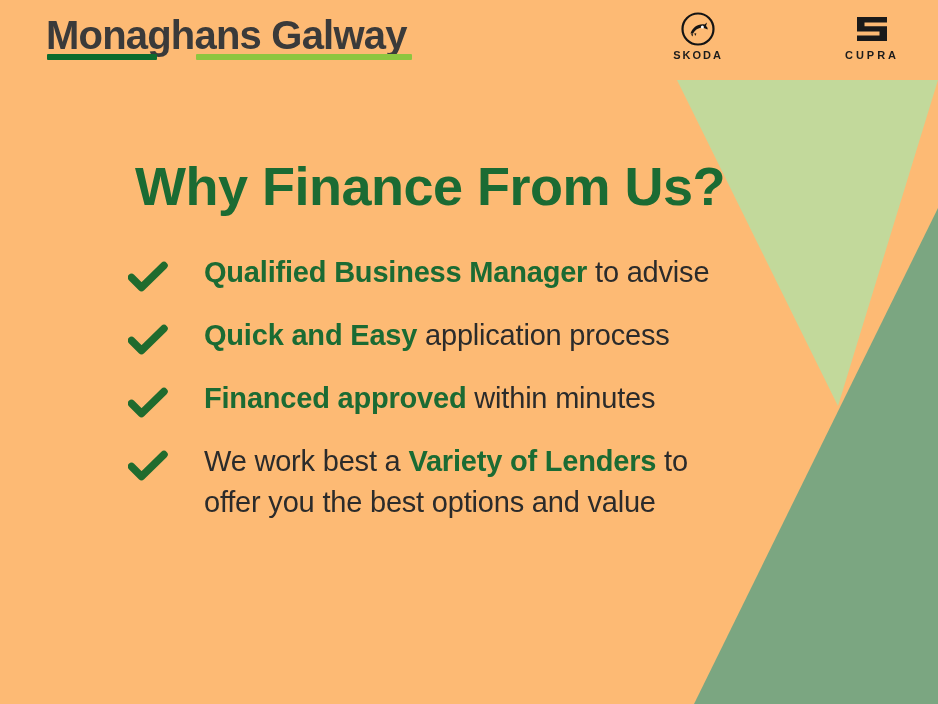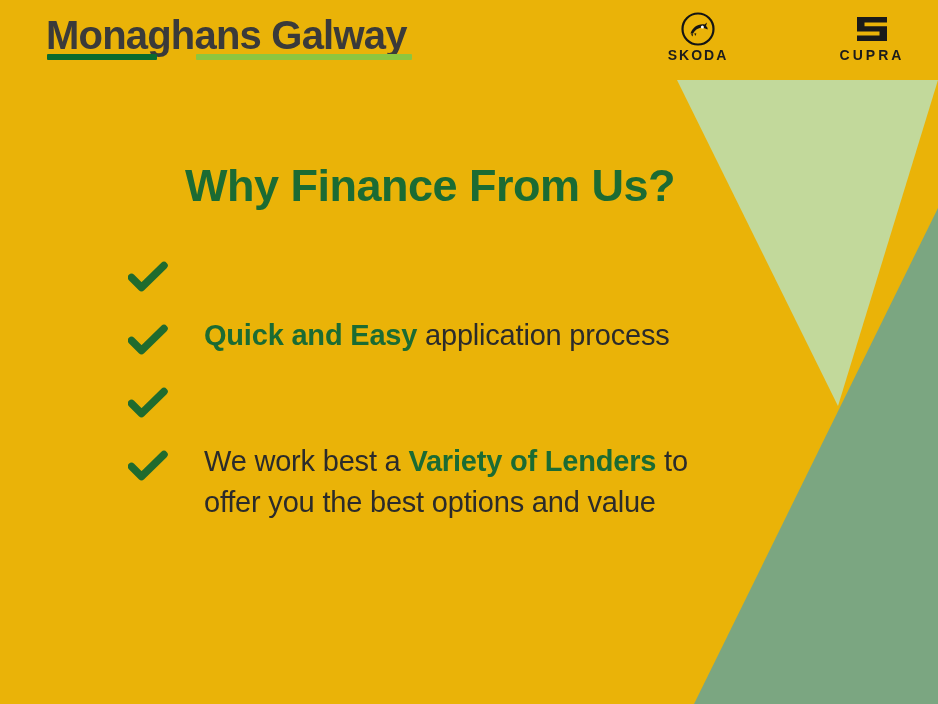--- a/index.html
+++ b/index.html
@@ -7,21 +7,21 @@
     padding: 0;
     background: #ffffff;
   }
   body {
     font-family: "Liberation Sans", sans-serif;
   }
   #slide {
     position: relative;
     width: 938px;
     height: 704px;
-    background: #eab308;
+    background: #fdba74;
     overflow: hidden;
   }
 
   
   #deco-layer {
     position: absolute;
     inset: 0;
     width: 938px;
     height: 704px;
     pointer-events: none;
@@ -92,21 +92,21 @@
     align-items: center;
   }
   .marque-mark {
     height: 38px;
     display: flex;
     align-items: center;
     justify-content: center;
   }
   .marque-word {
     margin-top: 1px;
-    font-size: 14px;
+    font-size: 11px;
     font-weight: bold;
     color: #1c1c1c;
     letter-spacing: 2px;
     line-height: 13px;
   }
   #marque-word-seat { letter-spacing: 3px; }
   #marque-word-cupra { letter-spacing: 2.5px; }
 
   
   #content {
@@ -117,21 +117,21 @@
     height: 704px;
     z-index: 4;
   }
 
   #page-title {
     position: absolute;
     left: 0;
     top: 158px;
     width: 860px;
     text-align: center;
-    font-size: 45px;
+    font-size: 54px;
     font-weight: bold;
     color: #1b6b33;
     letter-spacing: -0.5px;
     line-height: 56px;
   }
 
   #benefits-list {
     position: absolute;
     left: 128px;
     top: 252px;
@@ -213,35 +213,37 @@
 
   <div id="content">
     <div id="page-title">Why Finance From Us?</div>
     <div id="benefits-list">
         <div class="benefit-row">
           <div class="benefit-check">
             <svg width="40" height="32" viewBox="0 0 40 32" aria-hidden="true">
               <path d="M3.5 16.5 L13.5 26.5 L36 4.5" fill="none" stroke="#1f6b2e" stroke-width="7.5" stroke-linecap="round" stroke-linejoin="round"></path>
             </svg>
           </div>
+          <div class="benefit-text"><span class="hl">Qualified Business Manager</span><span> to advise</span></div>
         </div>
         <div class="benefit-row">
           <div class="benefit-check">
             <svg width="40" height="32" viewBox="0 0 40 32" aria-hidden="true">
               <path d="M3.5 16.5 L13.5 26.5 L36 4.5" fill="none" stroke="#1f6b2e" stroke-width="7.5" stroke-linecap="round" stroke-linejoin="round"></path>
             </svg>
           </div>
           <div class="benefit-text"><span class="hl">Quick and Easy</span><span> application process</span></div>
         </div>
         <div class="benefit-row">
           <div class="benefit-check">
             <svg width="40" height="32" viewBox="0 0 40 32" aria-hidden="true">
               <path d="M3.5 16.5 L13.5 26.5 L36 4.5" fill="none" stroke="#1f6b2e" stroke-width="7.5" stroke-linecap="round" stroke-linejoin="round"></path>
             </svg>
           </div>
+          <div class="benefit-text"><span class="hl">Financed approved</span><span> within minutes</span></div>
         </div>
         <div class="benefit-row">
           <div class="benefit-check">
             <svg width="40" height="32" viewBox="0 0 40 32" aria-hidden="true">
               <path d="M3.5 16.5 L13.5 26.5 L36 4.5" fill="none" stroke="#1f6b2e" stroke-width="7.5" stroke-linecap="round" stroke-linejoin="round"></path>
             </svg>
           </div>
           <div class="benefit-text"><span>We work best a </span><span class="hl">Variety of Lenders</span><span> to</span><br><span>offer you the best options and value</span></div>
         </div>
       </div>

